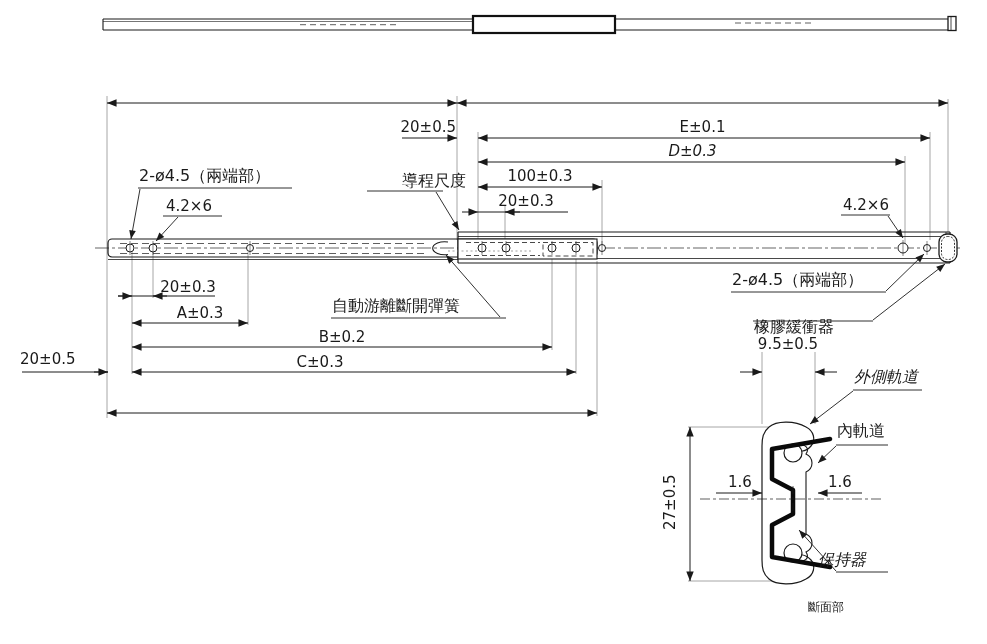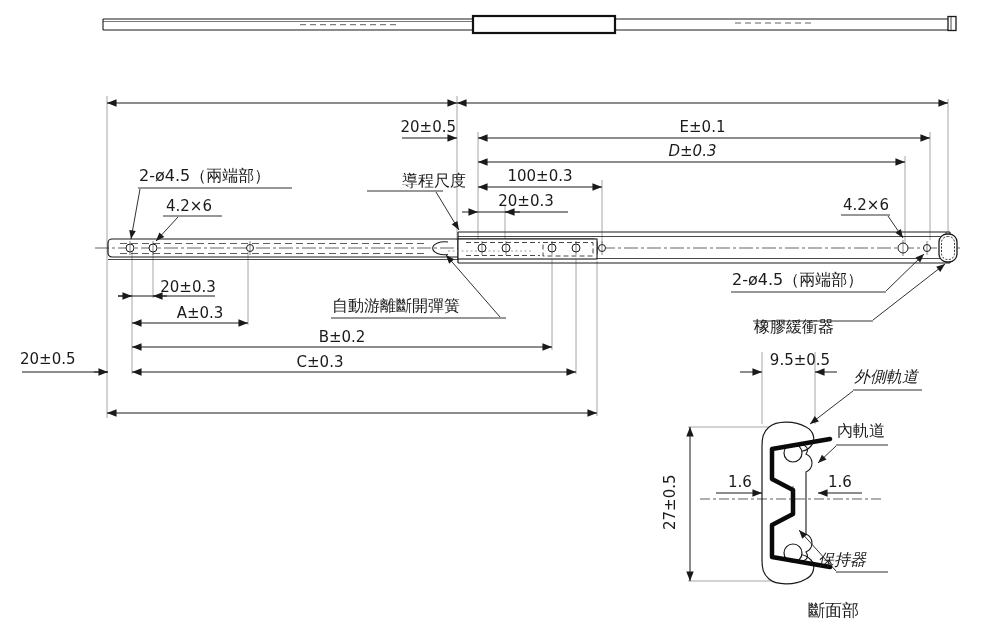--- a/index.html
+++ b/index.html
@@ -4,21 +4,21 @@
 <style>
   html,body{margin:0;padding:0;background:#fff;}
   #stage{position:relative;width:987px;height:644px;background:#ffffff;overflow:hidden;
          font-family:"DejaVu Sans","Liberation Sans",sans-serif;color:#1a1a1a;}
   #linework{position:absolute;left:0;top:0;}
   .lbl{position:absolute;white-space:nowrap;font-size:15px;line-height:1.1;color:#1a1a1a;}
   .cjk{font-size:16px;}
   .ctr{text-align:center;}
   .rgt{text-align:right;}
   .rot{transform:rotate(-90deg);transform-origin:center center;}
-  .big{font-size:17px;padding-left:48px;}
+  .big{font-size:12px;padding-left:48px;}
 </style>
 </head>
 <body>
 
 <div id="stage">
 
 <svg id="linework" width="987" height="644" viewBox="0 0 987 644">
   <defs>
     <marker id="arr" viewBox="0 0 10 8" refX="9.5" refY="4" markerWidth="11" markerHeight="8.5" orient="auto-start-reverse">
       <path d="M0.5,0.5 L9.5,4 L0.5,7.5 z" fill="#1a1a1a"></path>
@@ -194,21 +194,21 @@
 <span class="lbl cjk" style="left:332px;top:297px;">自動游離斷開彈簧</span>
 <span class="lbl" style="left:843px;top:197px;">4.2×6</span>
 <span class="lbl cjk" style="left:732px;top:271px;">2-ø4.5（兩端部）</span>
 <span class="lbl cjk" style="left:754px;top:300px;margin-top:18px;">橡膠緩衝器</span>
 <span class="lbl ctr" style="left:157px;top:279px;width:62px;">20±0.3</span>
 <span class="lbl ctr" style="left:160px;top:305px;width:80px;">A±0.3</span>
 <span class="lbl ctr" style="left:302px;top:329px;width:80px;">B±0.2</span>
 <span class="lbl ctr" style="left:280px;top:354px;width:80px;">C±0.3</span>
 <span class="lbl" style="left:20px;top:351px;">20±0.5</span>
 
-<span class="lbl ctr" style="left:750px;top:352px;width:76px;margin-left:12px;">9.5±0.5</span>
+<span class="lbl ctr" style="left:750px;top:336px;width:76px;">9.5±0.5</span>
 <span class="lbl ctr rot" style="left:625px;top:494px;width:90px;">27±0.5</span>
 <span class="lbl ctr" style="left:720px;top:474px;width:40px;">1.6</span>
 <span class="lbl ctr" style="left:820px;top:474px;width:40px;">1.6</span>
 <span class="lbl cjk" style="left:854px;top:368px;font-style:italic;">外側軌道</span>
 <span class="lbl cjk" style="left:837px;top:424px;font-family:Liberation Mono, monospace;">內軌道</span>
 <span class="lbl cjk" style="left:818px;top:551px;font-style:italic;">保持器</span>
 <span class="lbl cjk big" style="left:760px;top:601px;">斷面部</span>
 
 </div>
 

